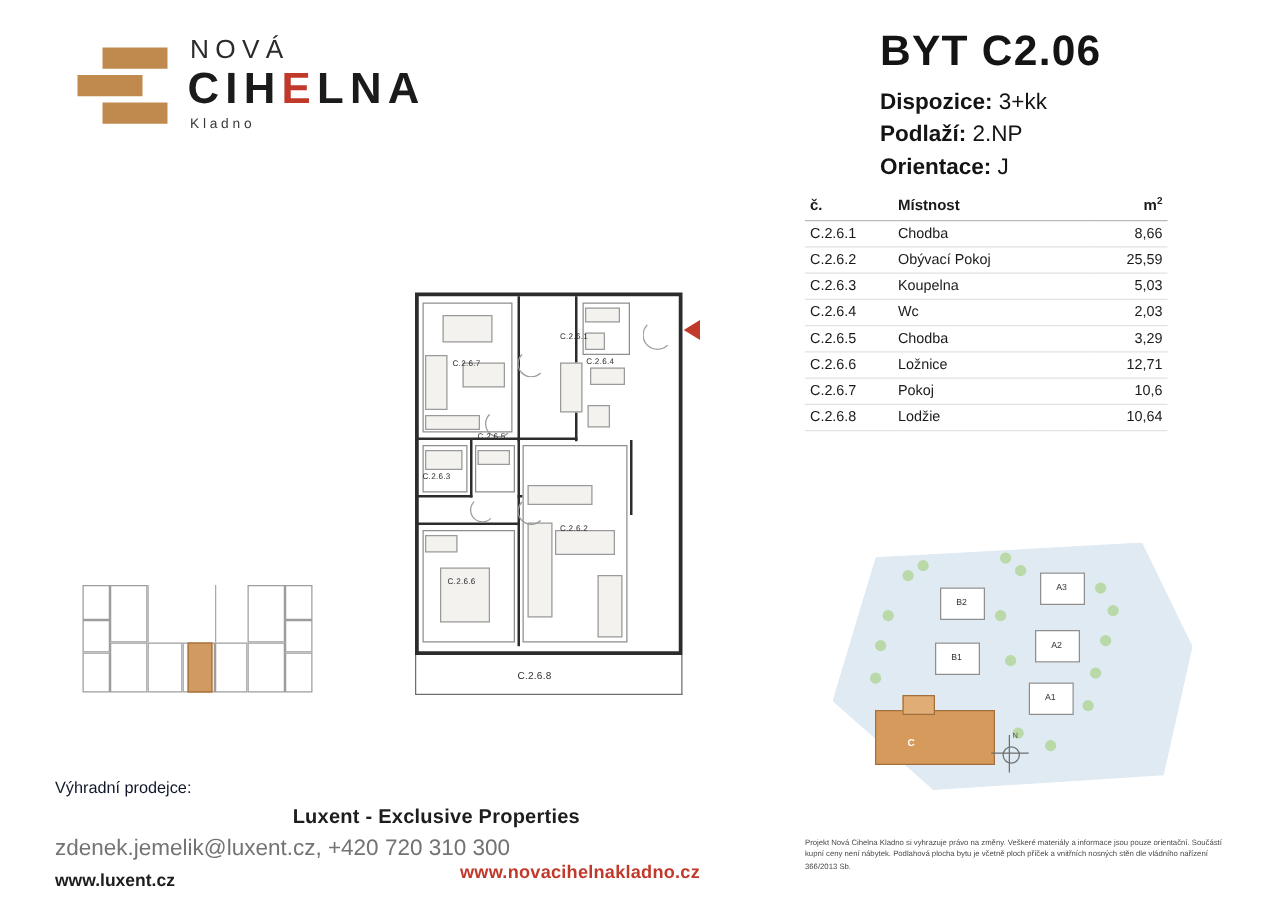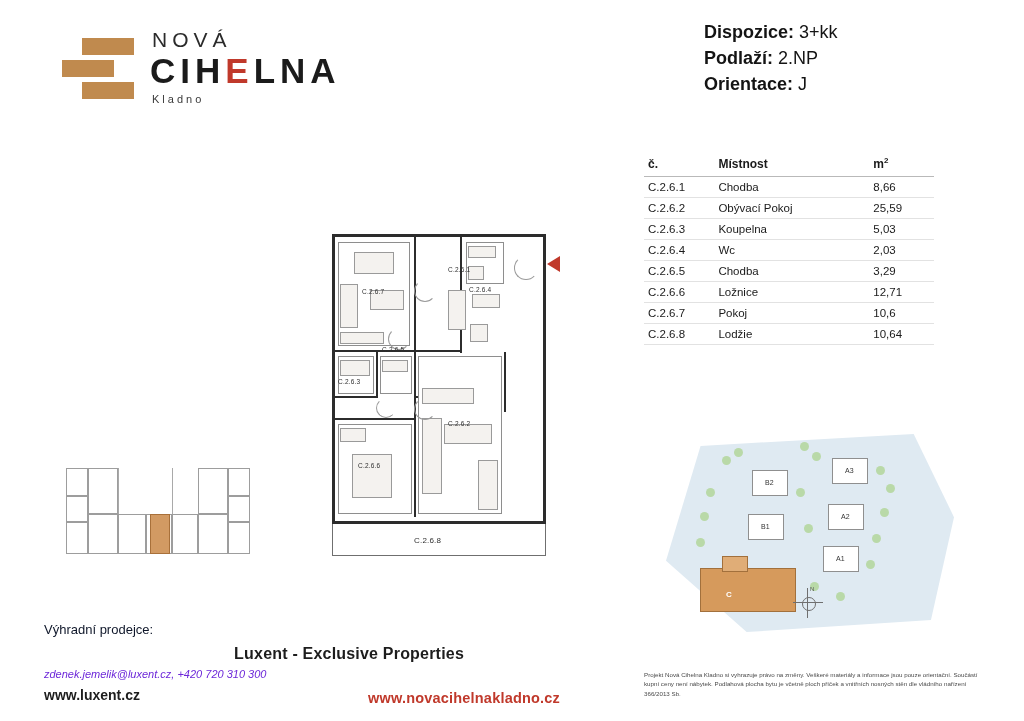--- a/index.html
+++ b/index.html
@@ -110,21 +110,21 @@
     font-weight: 400;
   }
   .room-table thead th {
     font-weight: 700;
     font-size: 12px;
     border-bottom: 1px solid #b9b9b9;
     padding-bottom: 5px;
   }
   .room-table .col-code { width: 72px; padding-left: 4px; }
   .room-table .col-name { width: 160px; }
-  .room-table .col-area { width: 58px; padding-right: 4px; }
+  .room-table .col-area { width: 58px; text-align: right; padding-right: 4px; }
   .room-table tbody tr { border-bottom: 1px solid #e2e2e2; }
   .room-table tbody tr.sum-row {
     background: #c59058;
     color: #ffffff;
     border-bottom: none;
   }
   .room-table tbody tr.sum-row td {
     font-weight: 700;
     padding-top: 5px;
     padding-bottom: 5px;
@@ -300,24 +300,23 @@
   }
   .f-luxent {
     font-size: 16px;
     font-weight: 700;
     color: #1d1d1d;
     letter-spacing: 0.2px;
     margin-bottom: 5px;
     text-align: right;
   }
   .f-contact {
-    font-size: 11px;
-    color: #6d28d9;
+    font-size: 18px;
+    color: #737373;
     margin-bottom: 7px;
-    font-style: italic;
   }
   .f-web {
     font-size: 14px;
     font-weight: 700;
     color: #1d1d1d;
   }
   .site-link {
     position: absolute;
     left: 368px;
     top: 690px;
@@ -349,20 +348,21 @@
       <div class="bar b3"></div>
     </div>
     <div class="logo-text">
       <div class="logo-nova">NOVÁ</div>
       <div class="logo-cihelna"><span>CIH</span><span class="accent">E</span><span>LNA</span></div>
       <div class="logo-kladno">Kladno</div>
     </div>
   </div>
 
   <div class="unit-header">
+    <h1 class="unit-title">BYT C2.06</h1>
     <p class="unit-line">
       <span class="lbl">Dispozice:</span>
       <span class="val">3+kk</span>
     </p>
     <p class="unit-line">
       <span class="lbl">Podlaží:</span>
       <span class="val">2.NP</span>
     </p>
     <p class="unit-line">
       <span class="lbl">Orientace:</span>

